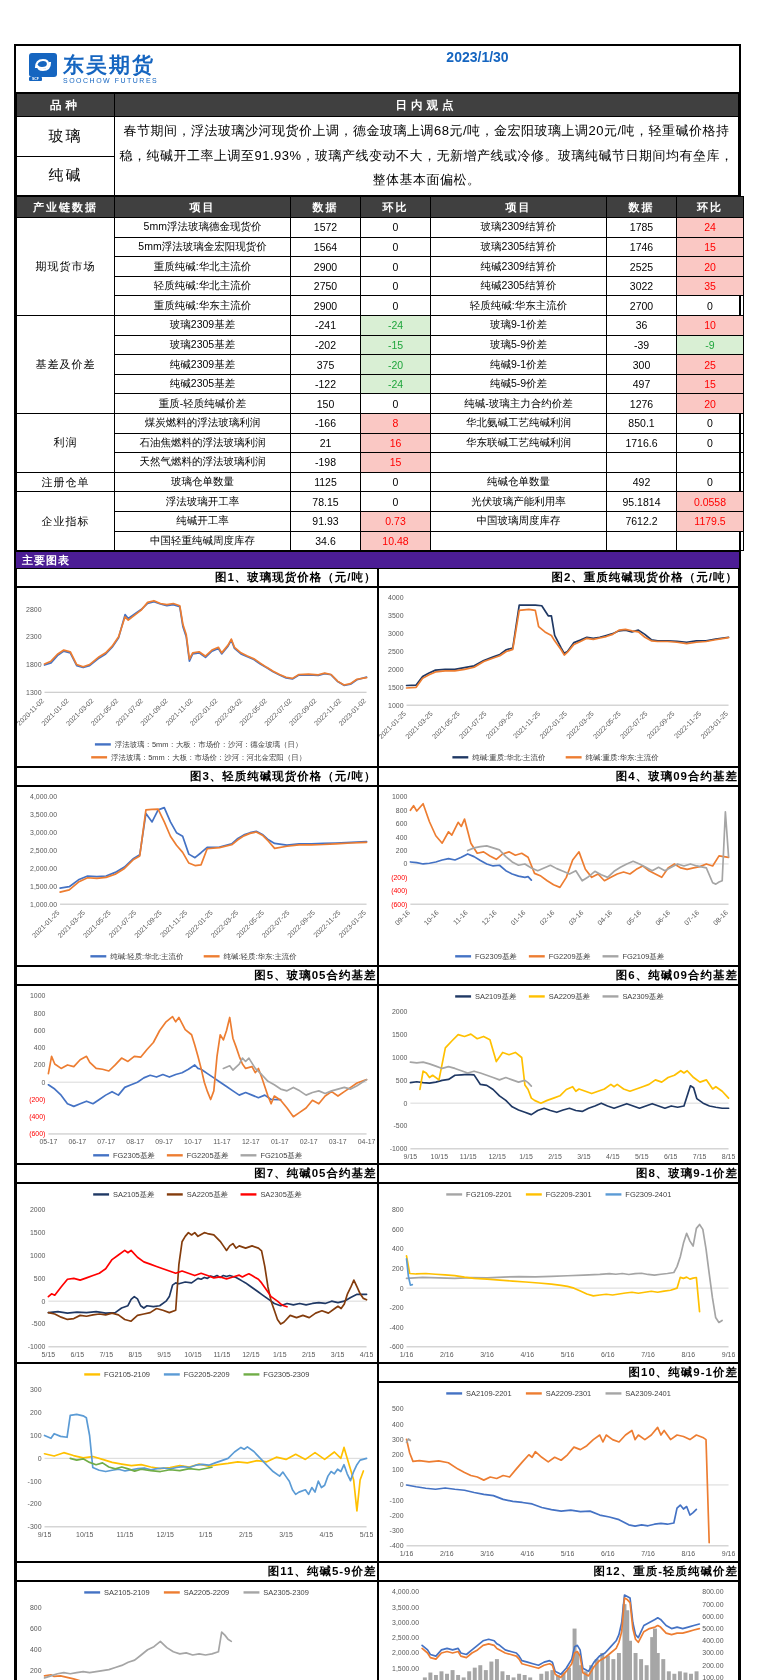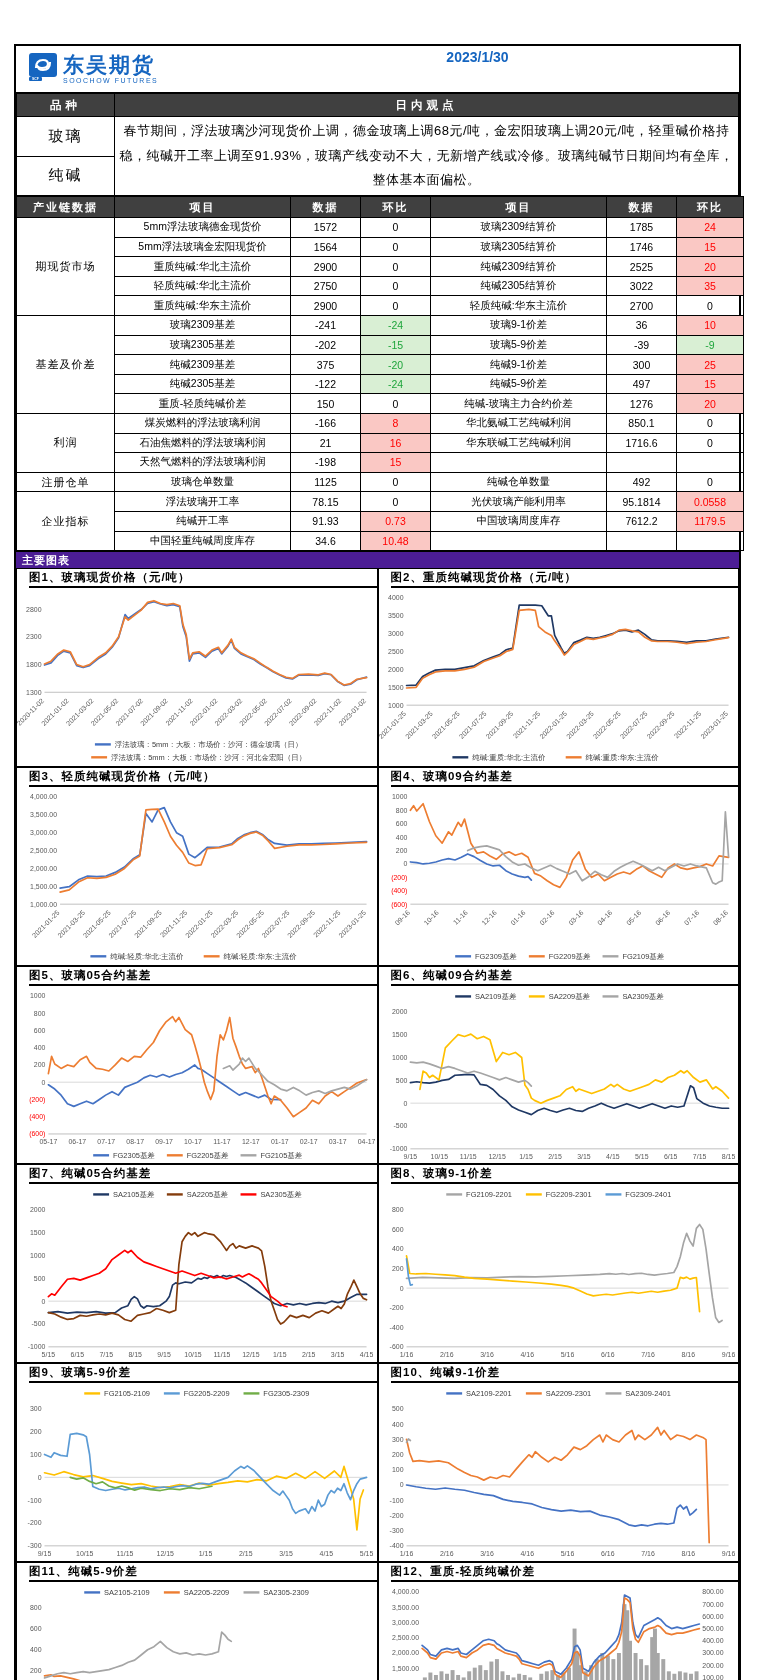--- a/index.html
+++ b/index.html
@@ -21,21 +21,21 @@
   .op-table .variety{height:34px;font-size:15px;letter-spacing:2px;margin-top:20px;}
   .op-text{font-size:13px;line-height:1.9;text-align:center;padding:2px 4px;white-space:normal;letter-spacing:0.5px;}
   .ind-table th{height:18px;font-size:11px;letter-spacing:2px;}
   .ind-table td{height:16.6px;font-size:10.5px;}
   .ind-table .grp{font-size:11px;letter-spacing:1px;}
   .ring-r{background:#FAC8C4;color:#FF0000;}
   .ring-g{background:#D9EFD4;color:#1FA53C;margin-top:9px;}
   .sec-bar{background:#4c1d95;color:#fff;font-weight:bold;font-size:11px;height:16px;line-height:16px;padding-left:6px;letter-spacing:1px;border-top:1px solid #000;}
   .charts-grid{display:grid;grid-template-columns:1fr 1fr;}
   .chart-cell{border:1px solid #000;box-sizing:border-box;background:#fff;}
-  .chart-title{border-bottom:2px solid #000;text-align:left;font-weight:bold;font-size:11.5px;height:17px;line-height:17px;letter-spacing:1px;margin-left:12px;}
+  .chart-title{border-bottom:2px solid #000;text-align:right;font-weight:bold;font-size:11.5px;height:17px;line-height:17px;letter-spacing:1px;}
   .chart-cell svg{display:block;}
 </style>
 </head>
 <body>
 
 <div class="page">
   <div class="doc">
 
     <div class="hdr-row">
       <div class="logo-cell">
@@ -554,21 +554,20 @@
               <line x1="147.89999999999998" y1="10.5" x2="163.89999999999998" y2="10.5" stroke="#FFC000" stroke-width="2.4"></line>
               <text x="167.89999999999998" y="13" font-size="7.5" fill="#404040">FG2209-2301</text>
             </g>
             <g>
               <line x1="228.1" y1="10.5" x2="244.1" y2="10.5" stroke="#5B9BD5" stroke-width="2.4"></line>
               <text x="248.1" y="13" font-size="7.5" fill="#404040">FG2309-2401</text>
             </g>
           </svg>
         </div>
         <div class="chart-cell">
-          <div class="chart-title">图9、玻璃5-9价差</div>
           <svg width="100%" viewBox="0 0 362 179">
             <line x1="27.68" y1="95" x2="352" y2="95" stroke="#D9D9D9" stroke-width="1"></line>
             <line x1="27.68" y1="164" x2="352" y2="164" stroke="#BFBFBF" stroke-width="1"></line>
             <text x="24.68" y="166.5" text-anchor="end" font-size="7" fill="#595959">-300</text>
             <text x="24.68" y="143.5" text-anchor="end" font-size="7" fill="#595959">-200</text>
             <text x="24.68" y="120.5" text-anchor="end" font-size="7" fill="#595959">-100</text>
             <text x="24.68" y="97.5" text-anchor="end" font-size="7" fill="#595959">0</text>
             <text x="24.68" y="74.5" text-anchor="end" font-size="7" fill="#595959">100</text>
             <text x="24.68" y="51.5" text-anchor="end" font-size="7" fill="#595959">200</text>
             <text x="24.68" y="28.5" text-anchor="end" font-size="7" fill="#595959">300</text>

